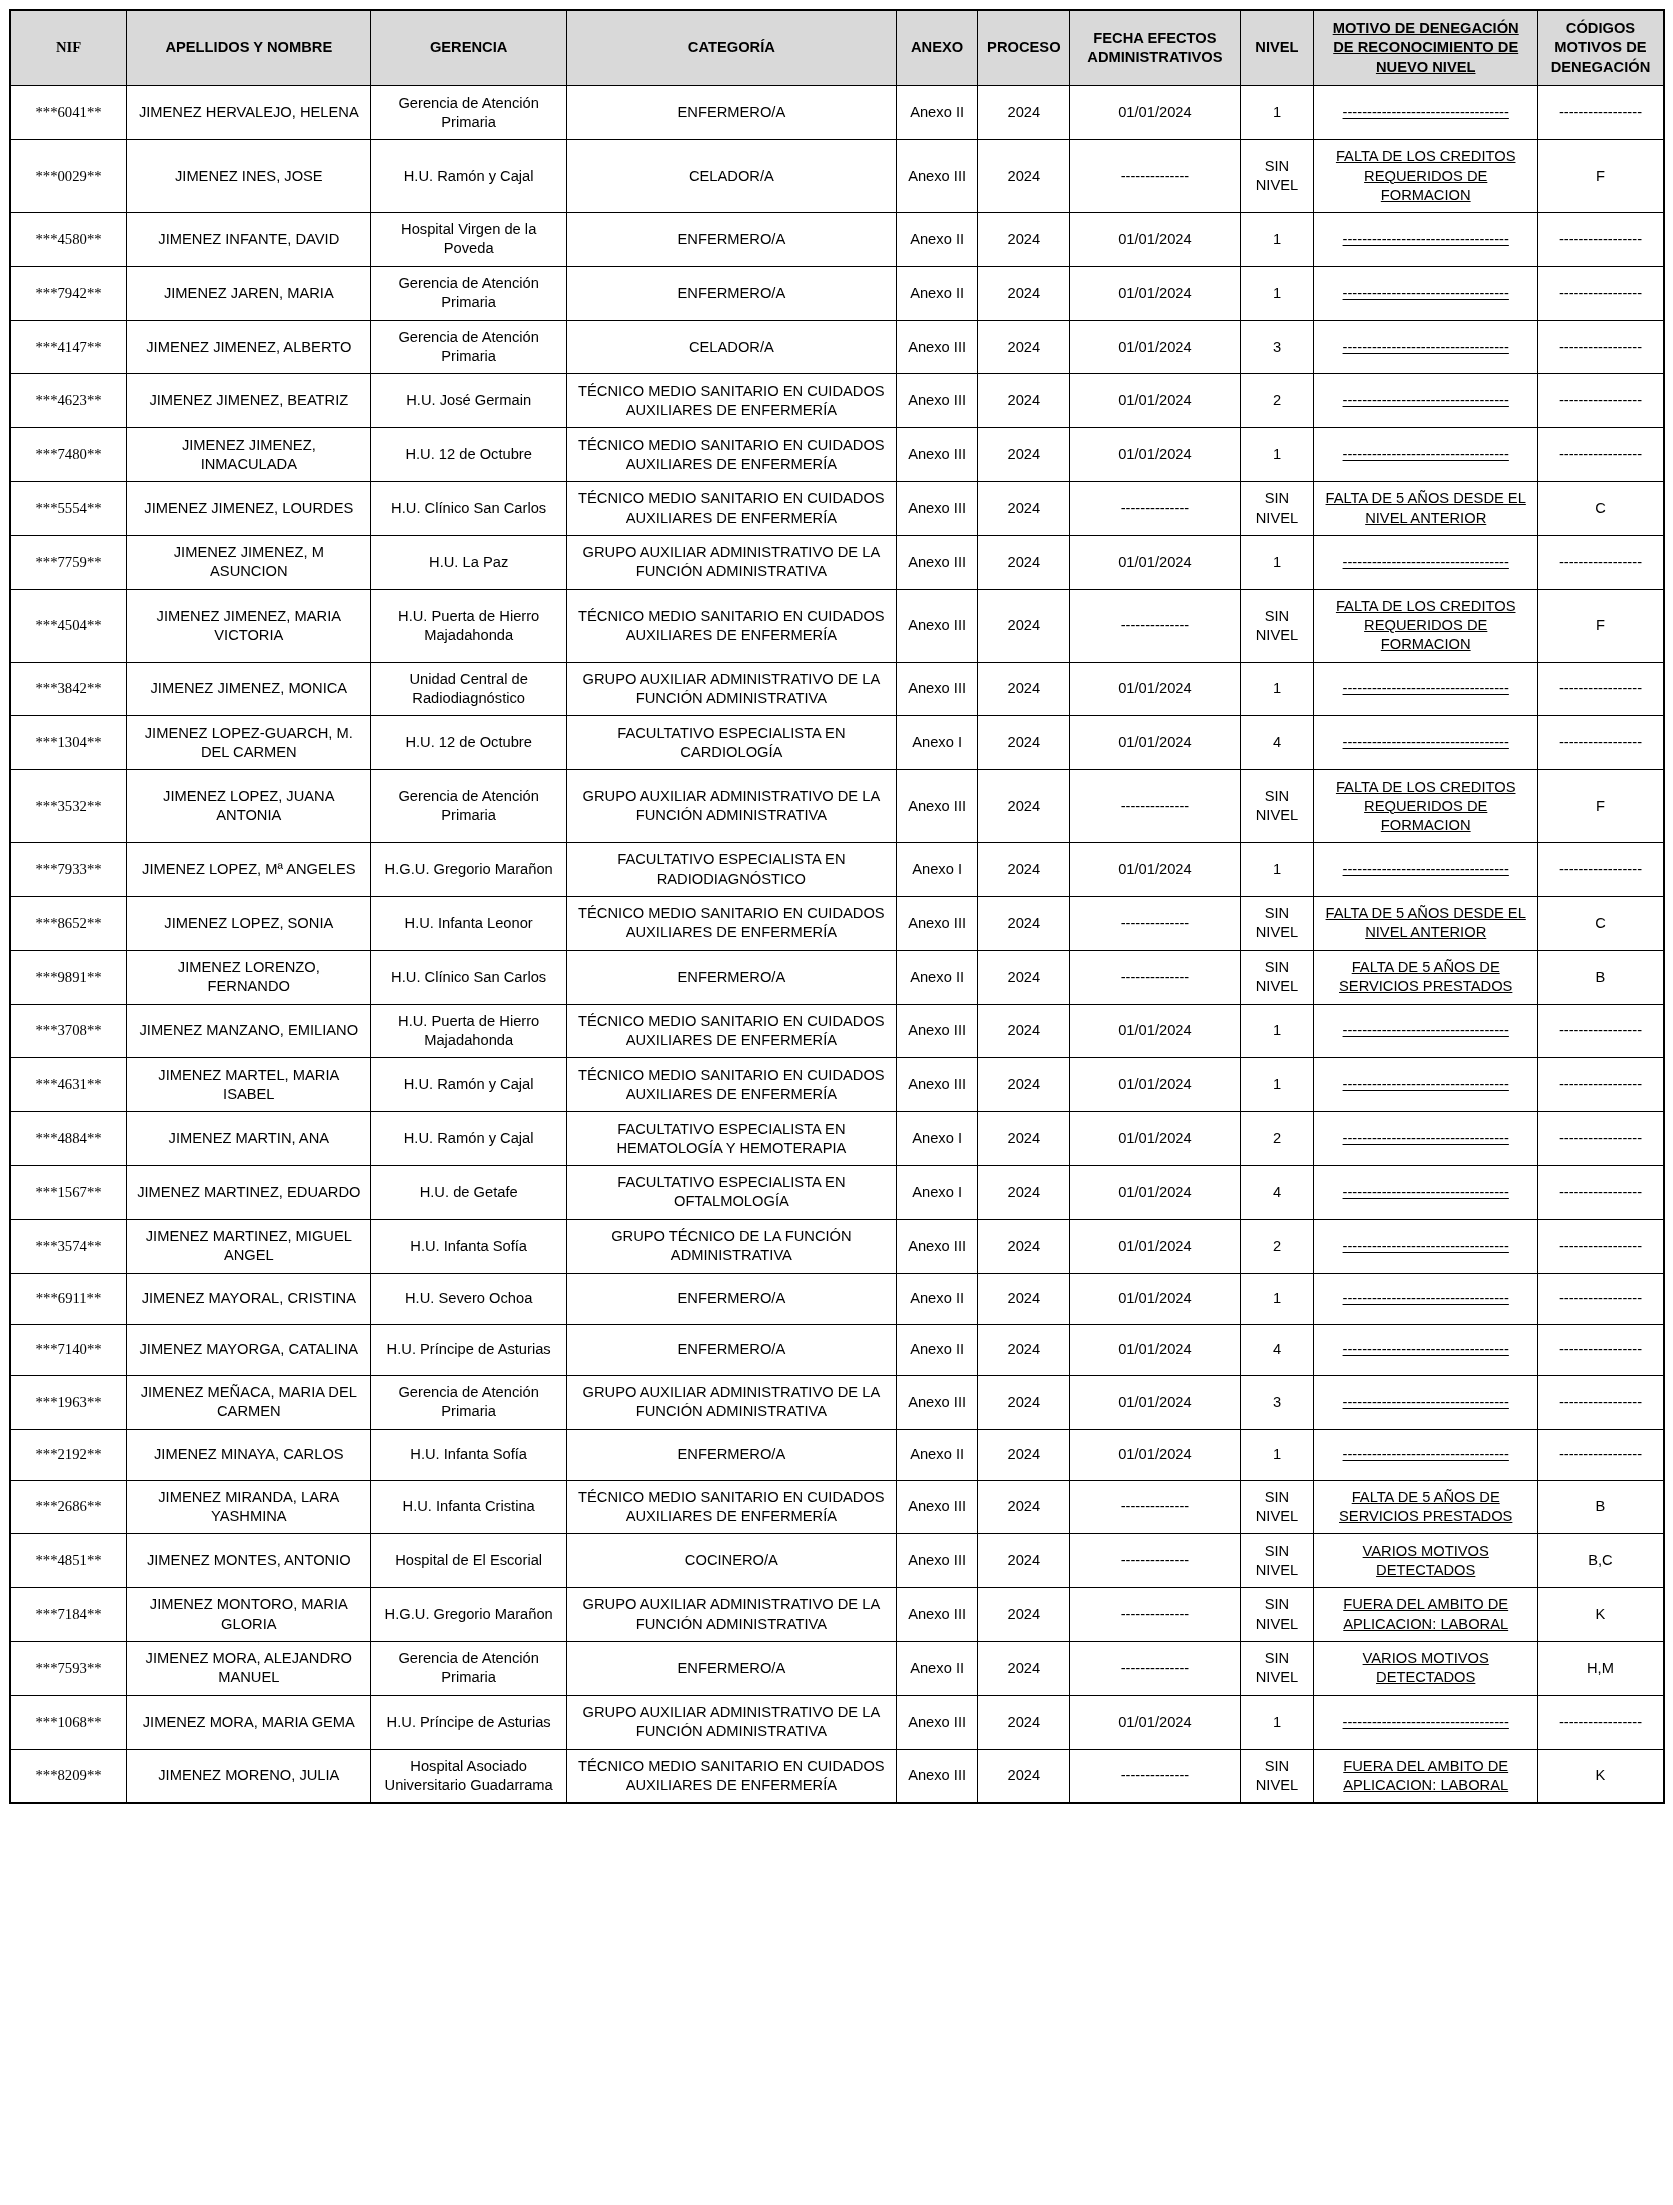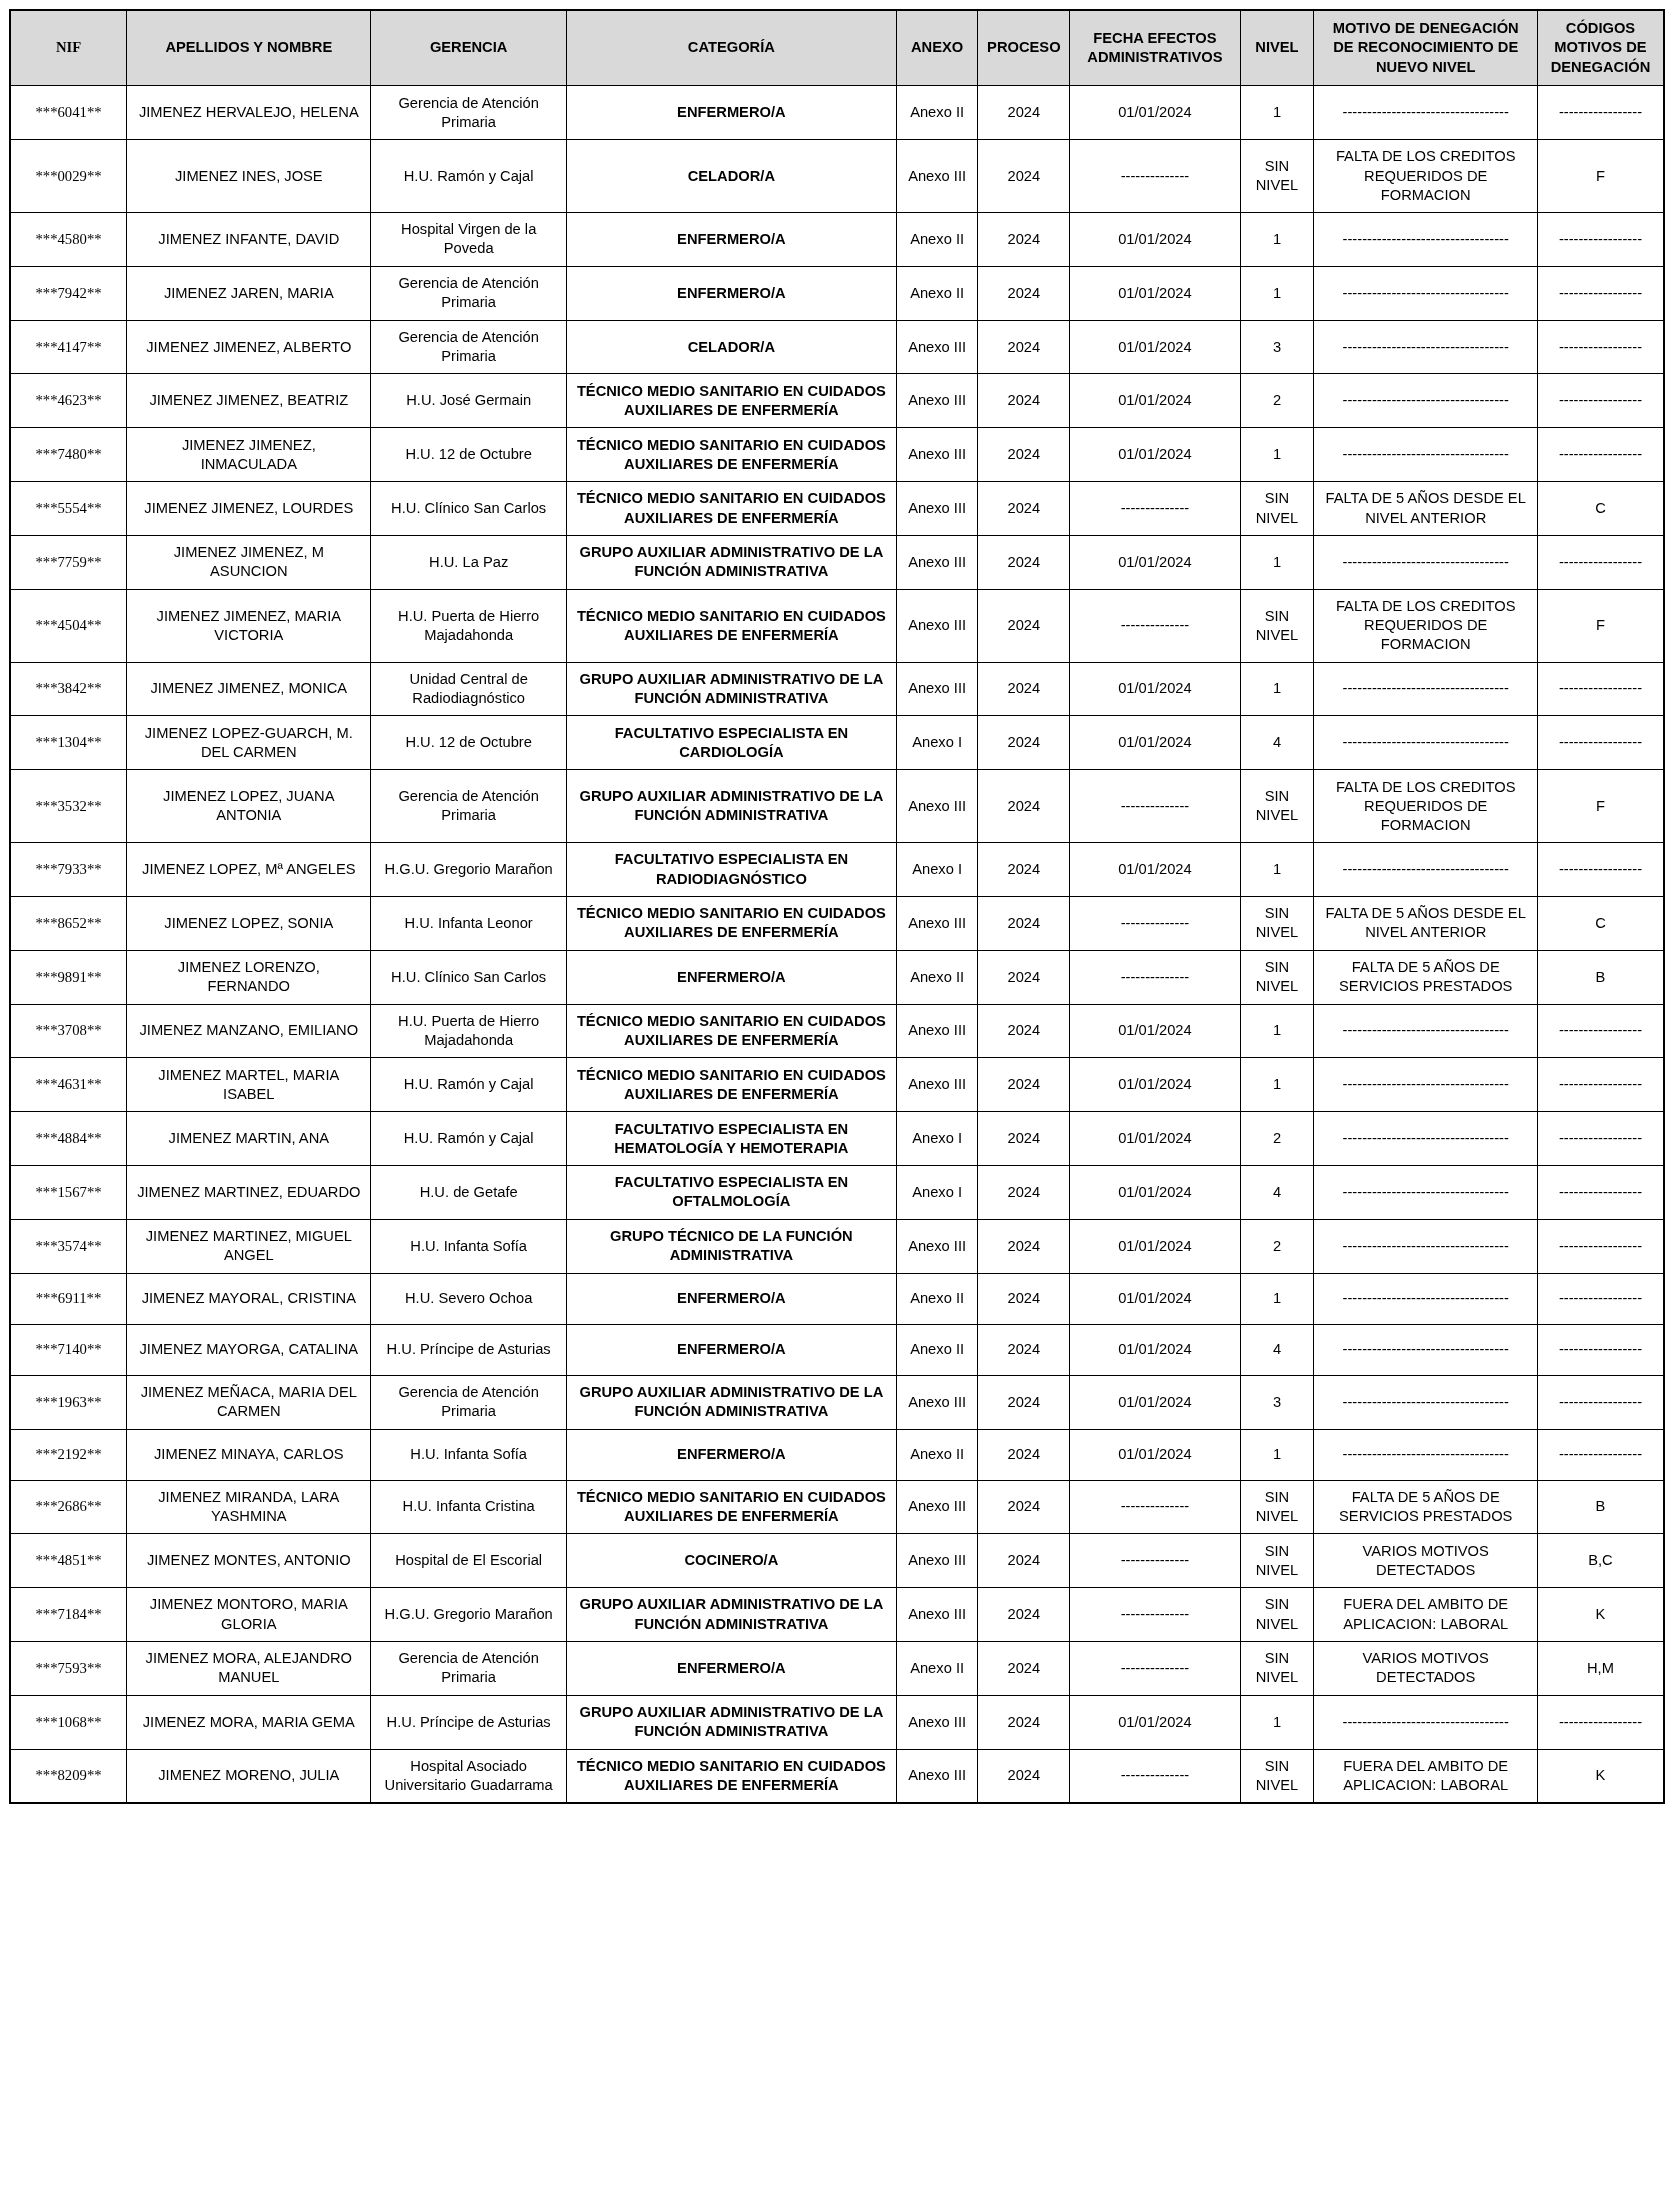--- a/index.html
+++ b/index.html
@@ -36,26 +36,26 @@
   }
   table.roster th {
     background: #d9d9d9;
     font-weight: bold;
     height: 76px;
   }
   
   .col-nif       { width: 116px; font-family: Liberation Serif, serif; }
   .col-nombre    { width: 242px; }
   .col-gerencia  { width: 194px; }
-  .col-categoria { width: 327px; font-weight: bold; }
+  .col-categoria { width: 327px; }
   .col-anexo     { width: 81px; }
   .col-proceso   { width: 91px; }
   .col-fecha     { width: 169px; margin-top: 36px; }
   .col-nivel     { width: 73px; }
-  .col-motivo    { width: 222px; }
+  .col-motivo    { width: 222px; text-decoration: underline; }
   .col-codigos   { width: 125px; }
   
   td.col-nif, td.col-nombre, td.col-gerencia, td.col-categoria {
     text-align: left;
   }
 </style>
 </head>
 <body>
 
 <div class="page">

